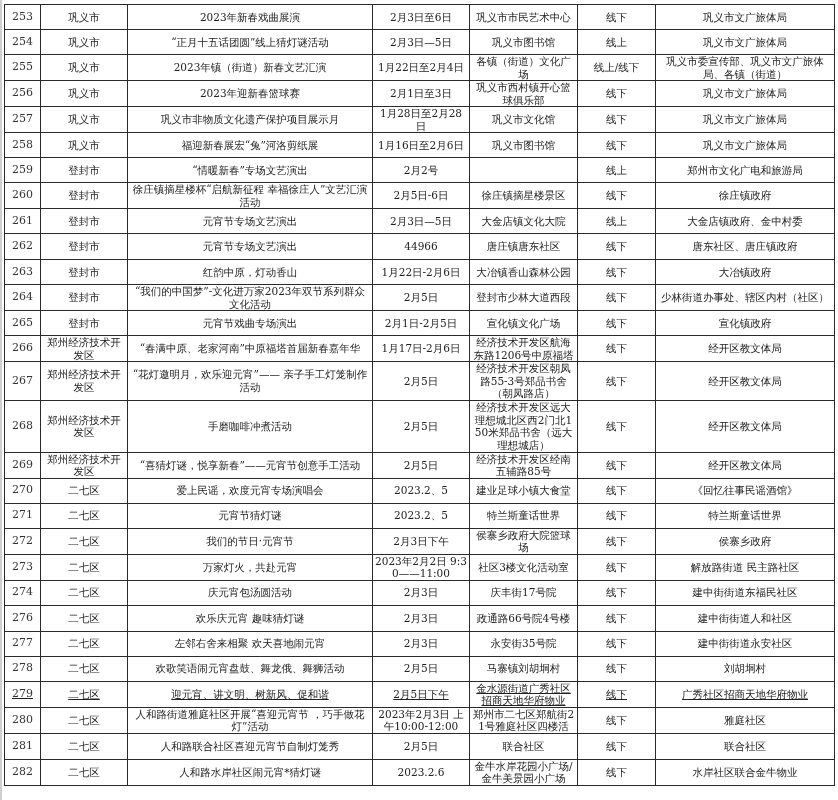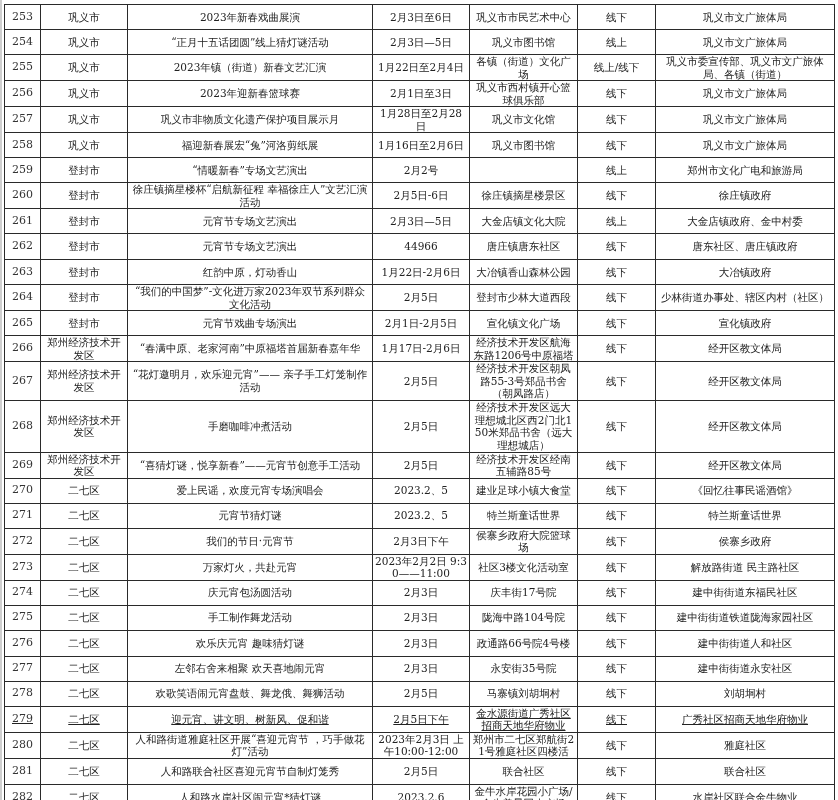--- a/index.html
+++ b/index.html
@@ -219,29 +219,20 @@
         </tr>
         <tr style="height: 25px; margin-top: 28px;">
           <td class="num">274</td>
           <td>二七区</td>
           <td>庆元宵包汤圆活动</td>
           <td>2月3日</td>
           <td>庆丰街17号院</td>
           <td>线下</td>
           <td>建中街街道东福民社区</td>
         </tr>
-        <tr style="height: 25px;">
-          <td class="num">275</td>
-          <td>二七区</td>
-          <td>手工制作舞龙活动</td>
-          <td>2月3日</td>
-          <td>陇海中路104号院</td>
-          <td>线下</td>
-          <td>建中街街道铁道陇海家园社区</td>
-        </tr>
         <tr style="height: 26px;">
           <td class="num">276</td>
           <td>二七区</td>
           <td>欢乐庆元宵 趣味猜灯谜</td>
           <td>2月3日</td>
           <td>政通路66号院4号楼</td>
           <td>线下</td>
           <td>建中街街道人和社区</td>
         </tr>
         <tr style="height: 25px;">

